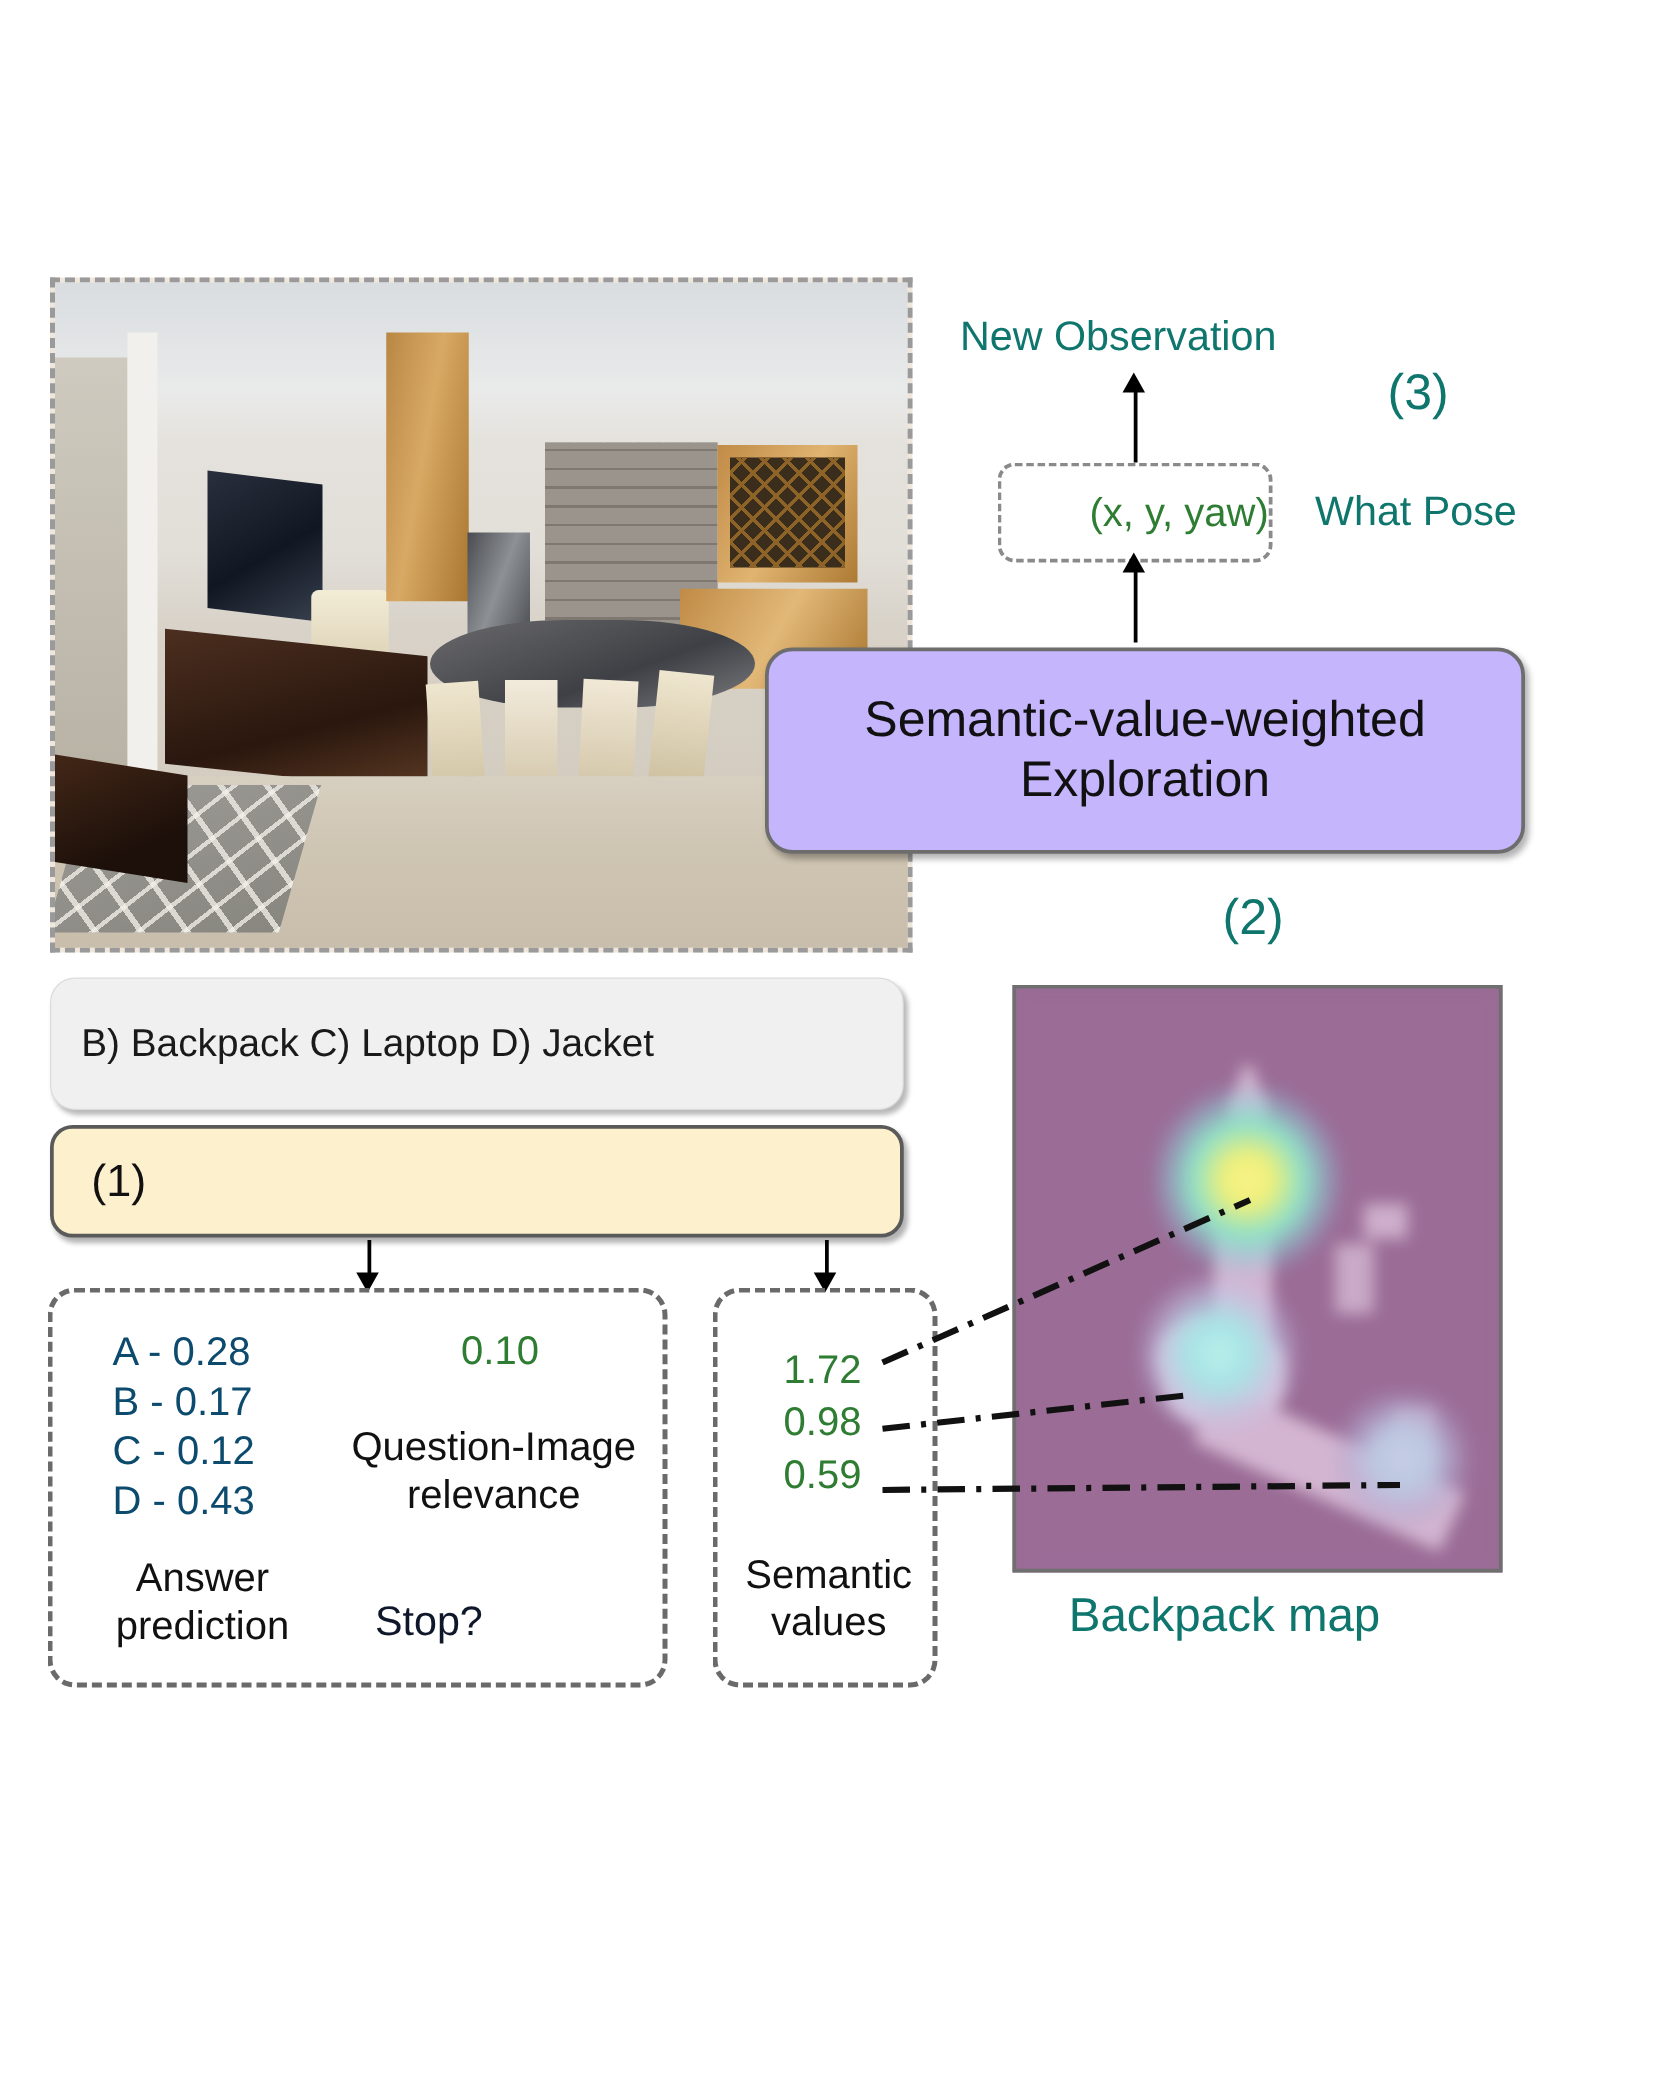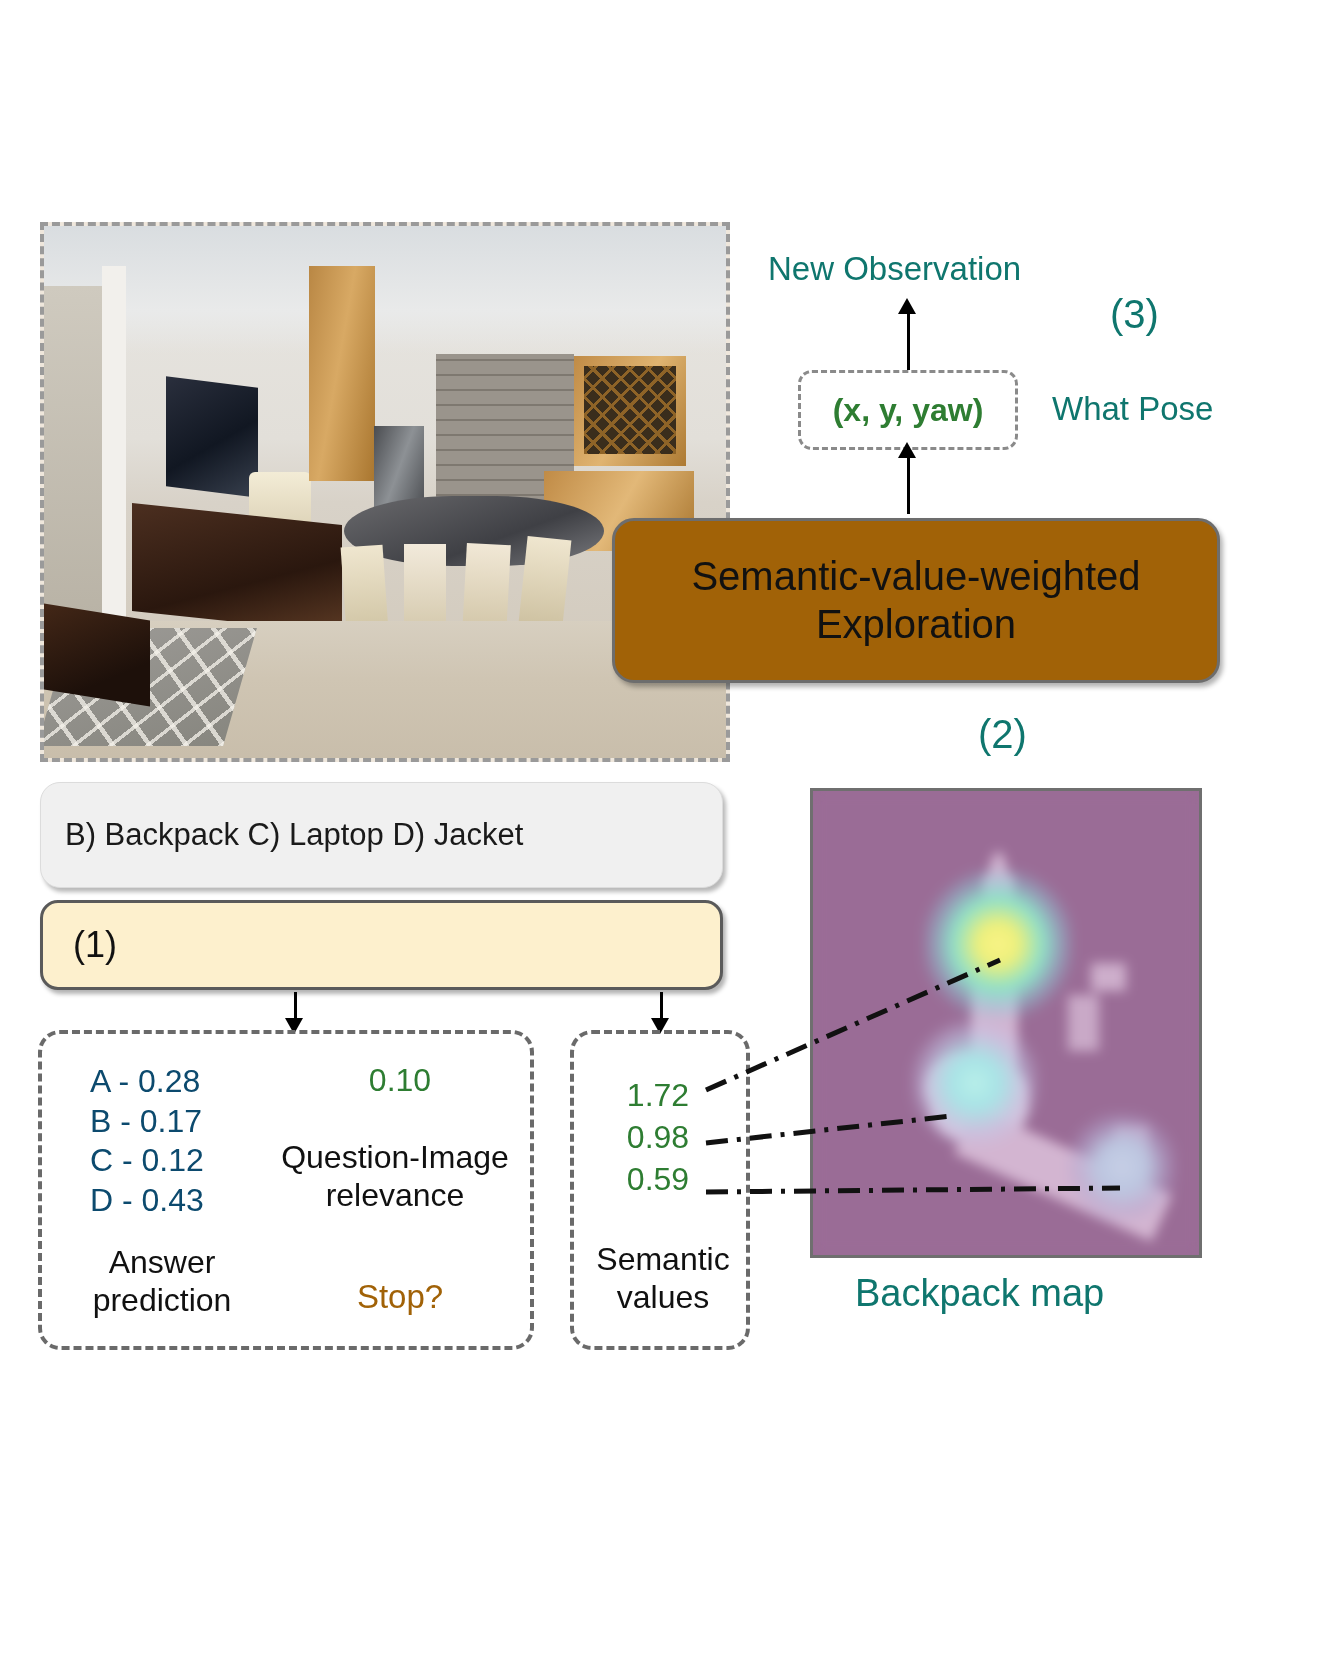--- a/index.html
+++ b/index.html
@@ -76,21 +76,21 @@
     left: 0; right: 0;
     text-align: center;
     pointer-events: none;
   }
 
   #exploration-box {
     left: 612px;
     top: 518px;
     width: 608px;
     height: 165px;
-    background: #a16207;
+    background: #c4b5fd;
     border: 3px solid #6d6d6d;
     border-radius: 22px;
     box-shadow: 3px 4px 5px rgba(0,0,0,0.3);
     flex-direction: column;
     justify-content: center;
     align-items: center;
     font-size: 40px;
     line-height: 1.18;
     text-align: center;
   }
@@ -100,24 +100,23 @@
     position: absolute;
     left: 798px;
     top: 370px;
     width: 220px;
     height: 80px;
     border: 3px dashed #8a8a8a;
     border-radius: 14px;
     box-sizing: border-box;
     display: flex;
     align-items: center;
-    justify-content: center;
+    justify-content: flex-end;
     font-size: 32px;
     color: #2e7d32;
-    font-weight: bold;
   }
 
   
   .plain-label { position: absolute; font-size: 33px; color: #0f766e; white-space: nowrap; }
   #new-observation-label { left: 768px; top: 250px; }
   #next-pose-label       { left: 1052px; top: 390px; }
   #step3-label           { left: 1110px; top: 292px; font-size: 40px; }
   #step2-label           { left: 978px; top: 712px; font-size: 40px; }
   #semantic-map-label    { left: 855px; top: 1272px; font-size: 38px; }
 
@@ -176,23 +175,22 @@
     width: 290px;
     text-align: center;
     font-size: 32px;
     line-height: 1.2;
     color: #111;
   }
   #stop-label {
     position: absolute;
     left: 300px; top: 1278px;
     width: 200px;
-    text-align: center;
     font-size: 33px;
-    color: #a16207;
+    color: #0f172a;
   }
   #semantic-values {
     position: absolute;
     left: 598px; top: 1074px;
     width: 120px;
     text-align: center;
     font-size: 32px;
     line-height: 1.32;
     color: #2e7d32;
   }

